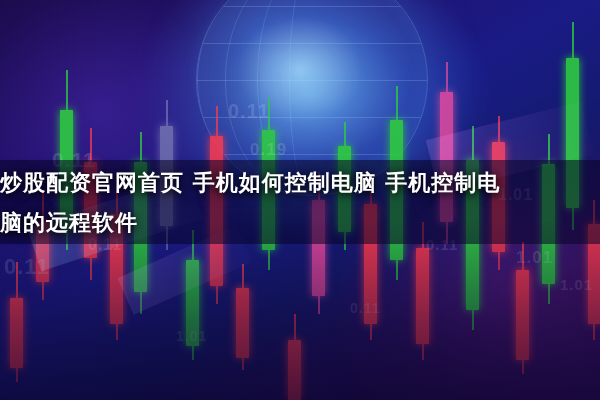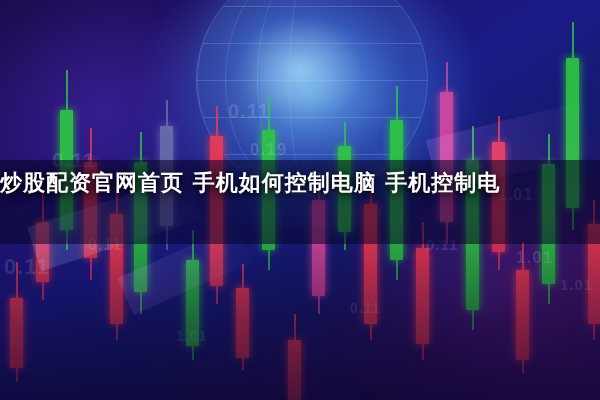--- a/index.html
+++ b/index.html
@@ -264,15 +264,16 @@
 
   <div class="streak" style="left:30px; top:200px; width:170px; height:46px; background:linear-gradient(90deg, rgba(140,180,255,0.28), rgba(90,120,220,0.05)); transform:rotate(-18deg);"></div>
   <div class="streak" style="left:120px; top:250px; width:130px; height:40px; background:linear-gradient(90deg, rgba(180,140,255,0.22), rgba(90,60,180,0.04)); transform:rotate(-24deg);"></div>
   <div class="streak" style="left:430px; top:120px; width:160px; height:54px; background:linear-gradient(90deg, rgba(200,120,255,0.20), rgba(120,40,180,0.04)); transform:rotate(-14deg);"></div>
 
   <div class="bg-dark-bottom"></div>
 
   <div class="title-band"></div>
   <div class="title-text">
     <div>炒股配资官网首页 手机如何控制电脑 手机控制电</div>
+    <div>脑的远程软件</div>
   </div>
 
 </div>
 
 </body></html>

